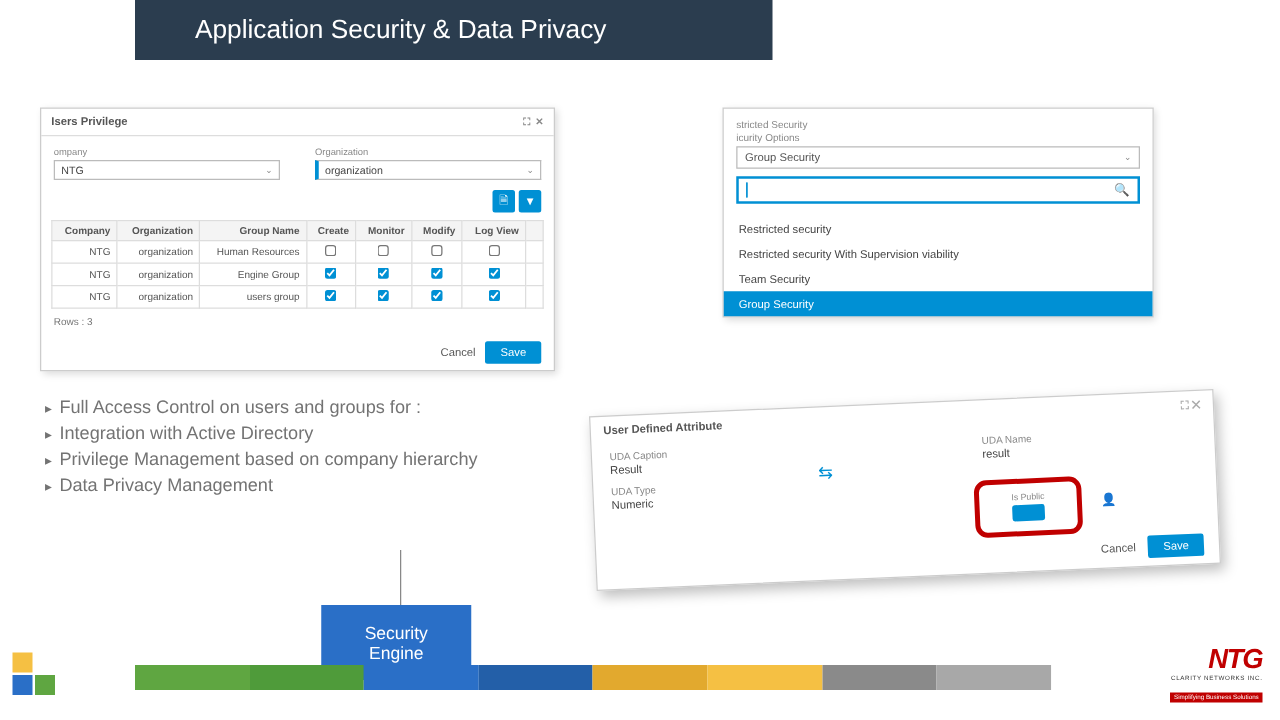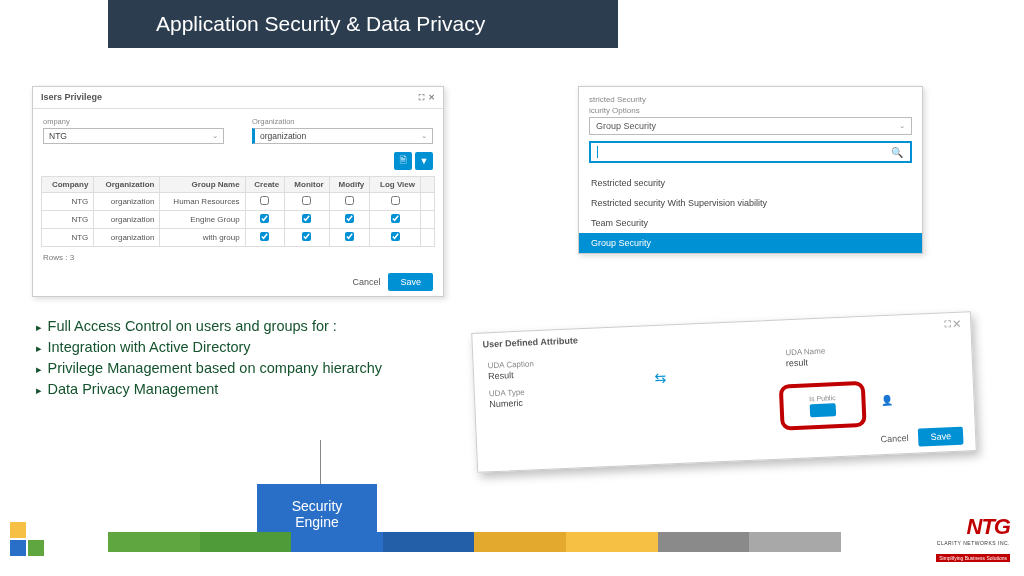--- a/index.html
+++ b/index.html
@@ -27,21 +27,21 @@
   .btn-cancel { color: #555; font-size: 9px; }
   .panel2 { left: 578px; top: 86px; width: 345px; padding: 6px 10px 0; }
   .panel2 .lbl { font-size: 8px; color: #888; margin-top: 2px; }
   .dd { border: 1px solid #bbb; height: 18px; display: flex; align-items: center; justify-content: space-between; padding: 0 6px; margin-top: 2px; font-size: 9px; }
   .search-box { border: 2px solid #0090d4; height: 22px; margin-top: 6px; display: flex; align-items: center; justify-content: space-between; padding: 0 6px; }
   .search-box .cursor { width: 1px; height: 12px; background: #0090d4; border-left: 1px solid #0090d4; }
   .search-box .mag { color: #0090d4; font-size: 10px; }
   .opt-list { margin: 10px -10px 0; }
   .opt-list div { padding: 5px 12px; font-size: 9px; color: #444; }
   .opt-list .sel { background: #0090d4; color: #fff; }
-  .bullets { position: absolute; left: 36px; top: 316px; font-size: 14.5px; color: #14532d; line-height: 1.45; }
+  .bullets { position: absolute; left: 36px; top: 316px; font-size: 14.5px; color: #737373; line-height: 1.45; }
   .bullets ul { list-style: none; }
   .bullets li::before { content: "▸"; margin-right: 6px; font-size: 11px; }
   .bullets .sub { padding-left: 42px; }
   .panel3 { position: absolute; left: 474px; top: 322px; width: 500px; height: 140px; background: #fff; border: 1px solid #ccc; box-shadow: 3px 5px 10px rgba(0,0,0,0.25); transform: rotate(-2.5deg); font-size: 9px; padding: 0; }
   .panel3 .hdr { padding: 6px 10px; font-weight: bold; color: #555; display: flex; justify-content: space-between; }
   .panel3 .body { display: flex; padding: 4px 14px; gap: 120px; }
   .panel3 .col label { font-size: 8px; color: #888; }
   .panel3 .col .val { font-size: 9px; color: #444; margin-top: 1px; }
   .highlight-box { position: absolute; right: 108px; bottom: 28px; width: 86px; height: 46px; border: 4px solid #c00000; border-radius: 10px; display: flex; flex-direction: column; align-items: center; justify-content: center; }
   .highlight-box label { font-size: 7px; color: #888; }
@@ -116,21 +116,21 @@
           <td>Engine Group</td>
           <td class="center"><input type="checkbox" checked="" style=""></td>
           <td class="center"><input type="checkbox" checked="" style=""></td>
           <td class="center"><input type="checkbox" checked="" style=""></td>
           <td class="center"><input type="checkbox" checked="" style=""></td>
           <td></td>
         </tr>
     <tr>
           <td>NTG</td>
           <td>organization</td>
-          <td>with group</td>
+          <td>users group</td>
           <td class="center"><input type="checkbox" checked="" style=""></td>
           <td class="center"><input type="checkbox" checked="" style=""></td>
           <td class="center"><input type="checkbox" checked="" style=""></td>
           <td class="center"><input type="checkbox" checked="" style=""></td>
           <td></td>
         </tr>
   </tbody>
     </table>
   <div class="footer-row">Rows : 3</div>
   <div class="btn-row">

